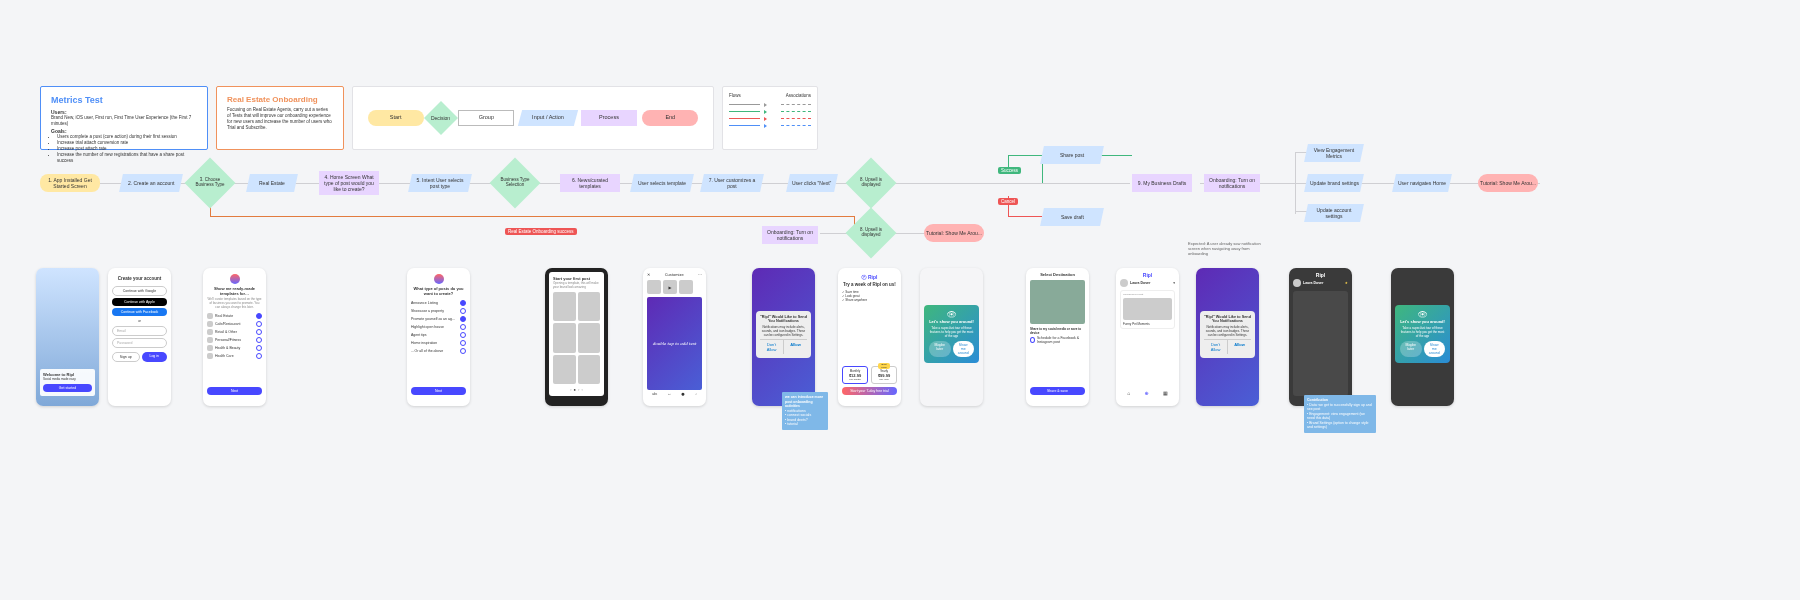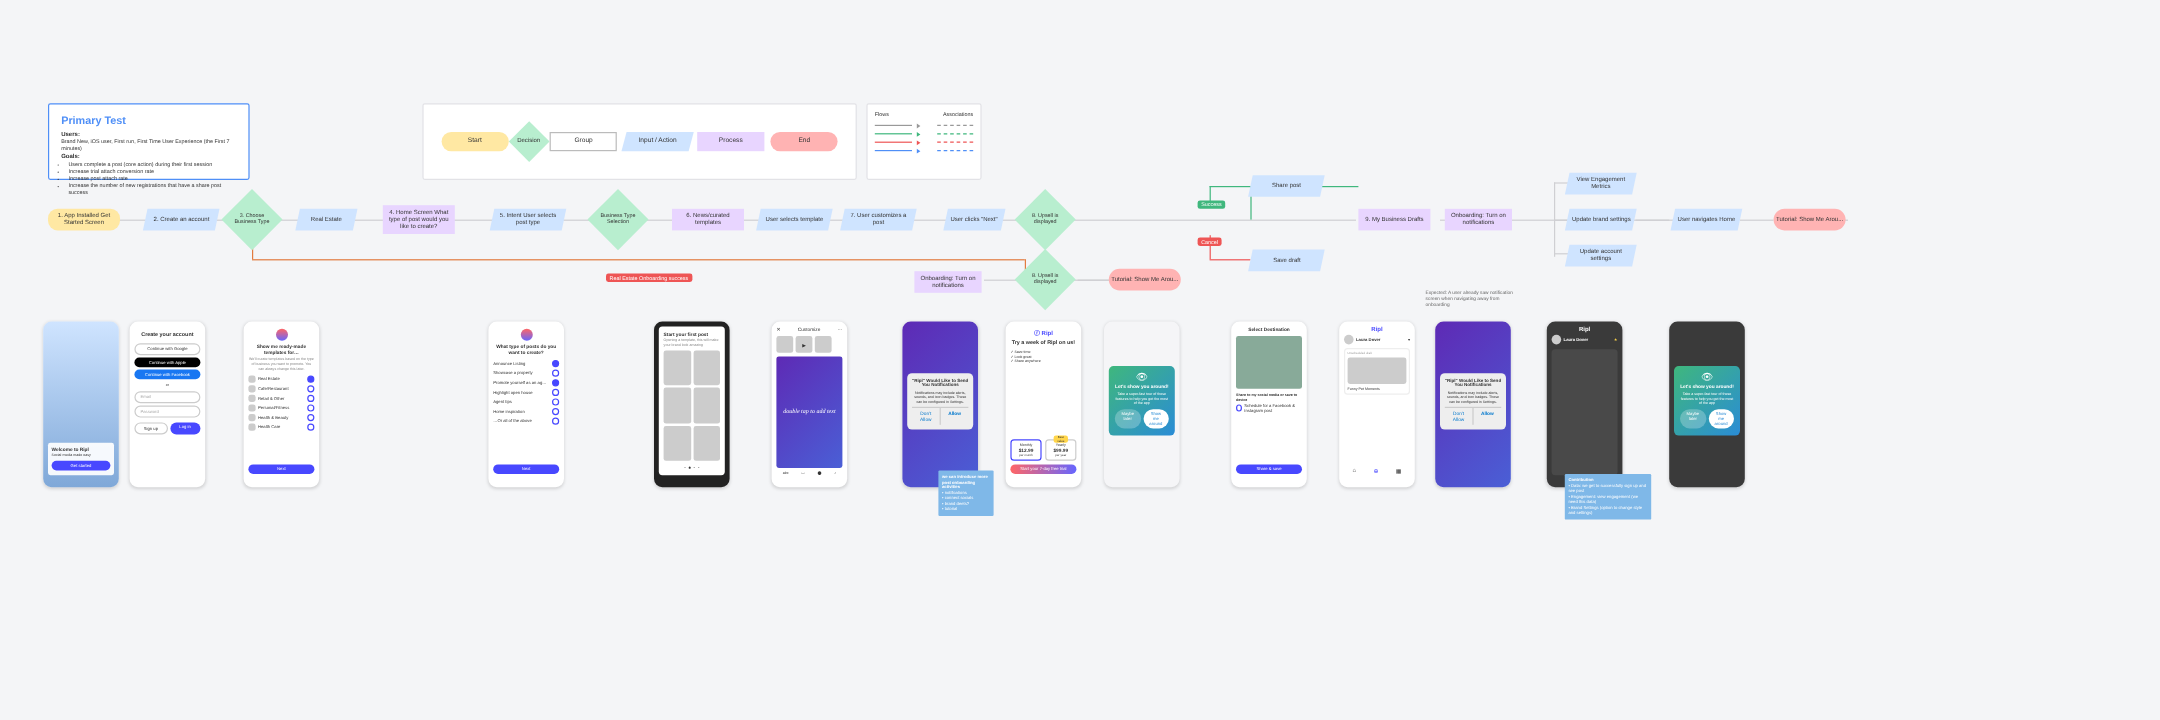--- a/index.html
+++ b/index.html
@@ -58,32 +58,36 @@
 .chk{width:6px;height:6px;border:1px solid #4848ff;border-radius:50%;float:right}
 .chk.on{background:#4848ff}
 .row{display:flex;align-items:center;gap:2px;margin:1px 0;font-size:3.5px}
 .thumb{background:#ccc;border-radius:2px}
 </style>
 </head>
 <body>
 <div class="canvas">
 
 <div class="card card-primary">
-  <h3>Primary Test</h3>
+  <h3>Metrics Test</h3>
   <div class="lab">Users:</div>
   <div class="txt">Brand New, iOS user, First run, First Time User Experience (the First 7 minutes)</div>
   <div class="lab">Goals:</div>
   <ul>
     <li>Users complete a post (core action) during their first session</li>
     <li>Increase trial attach conversion rate</li>
     <li>Increase post attach rate</li>
     <li>Increase the number of new registrations that have a share post success</li>
   </ul>
 </div>
 
+<div class="card card-onboard">
+  <h3>Real Estate Onboarding</h3>
+  <div class="txt">Focusing on Real Estate Agents, carry out a series of Tests that will improve our onboarding experience for new users and increase the number of users who Trial and Subscribe.</div>
+</div>
 
 <div class="card card-legend">
   <div class="leg-start">Start</div>
   <div class="leg-diamond leg-dec">
         <span>Decision</span>
       </div>
   <div class="leg-group">Group</div>
   <div class="leg-input">
         <span>Input / Action</span>
       </div>

